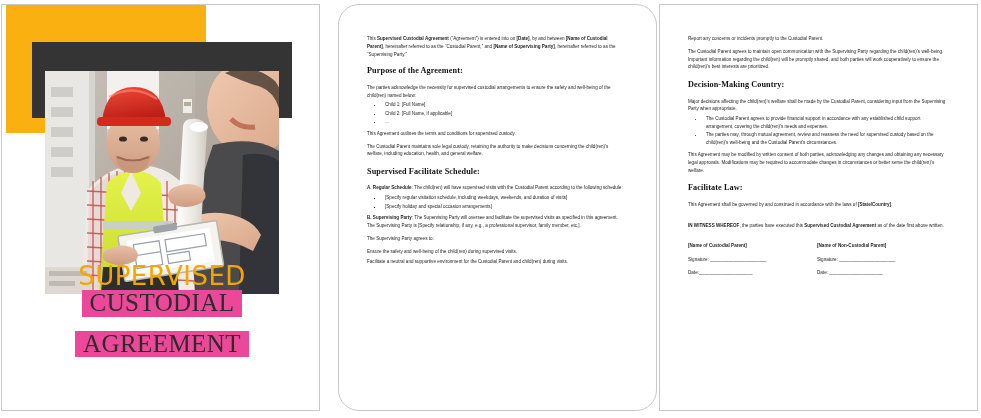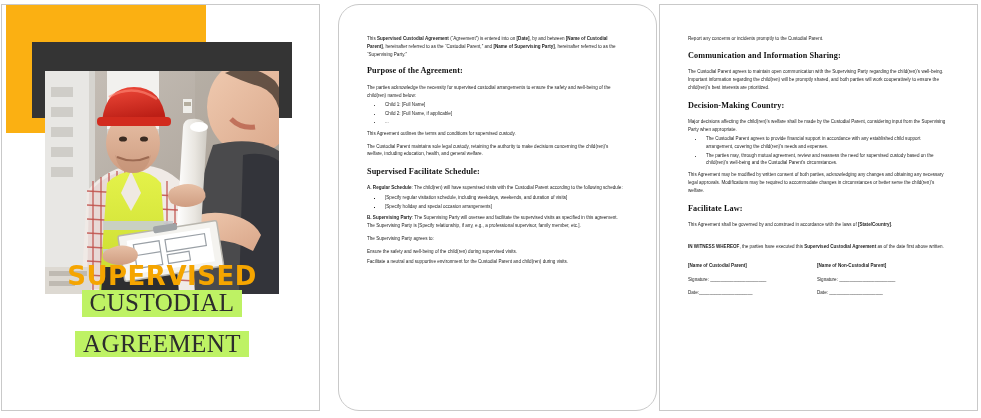--- a/index.html
+++ b/index.html
@@ -64,32 +64,32 @@
 
   .title-wrap {
     position: absolute;
     left: 43px;
     top: 258px;
     width: 234px;
     text-align: center;
   }
   .title-supervised {
     font-family: "DejaVu Sans", sans-serif;
-    font-weight: bold;
+    font-weight: normal;
     font-size: 26px;
     letter-spacing: 0.5px;
     color: #F5A500;
     line-height: 1.05;
     margin: 0;
     position: relative;
     z-index: 3;
   }
   .title-band {
     display: inline-block;
-    background: #bef264;
+    background: #ec4899;
     padding: 0 8px;
   }
   .title-main {
     font-family: "Liberation Serif", serif;
     font-size: 25px;
     color: #2c2c2c;
     line-height: 1.06;
     margin: 0;
     letter-spacing: 0.4px;
   }
@@ -319,21 +319,20 @@
       <p>Facilitate a neutral and supportive environment for the Custodial Parent and child(ren) during visits.</p>
 
     </div>
   </div>
 
   <div class="page" id="page-3">
     <div class="doc-body">
 
       <p>Report any concerns or incidents promptly to the Custodial Parent.</p>
 
-      <h2 class="first">Communication and Information Sharing:</h2>
       <p>The Custodial Parent agrees to maintain open communication with the Supervising Party regarding the child(ren)’s well-being. Important information regarding the child(ren) will be promptly shared, and both parties will work cooperatively to ensure the child(ren)’s best interests are prioritized.</p>
 
       <h2>Decision-Making Country:</h2>
       <p class="tight">Major decisions affecting the child(ren)’s welfare shall be made by the Custodial Parent, considering input from the Supervising Party when appropriate.</p>
       <ul>
         <li>The Custodial Parent agrees to provide financial support in accordance with any established child support arrangement, covering the child(ren)’s needs and expenses.</li>
         <li>The parties may, through mutual agreement, review and reassess the need for supervised custody based on the child(ren)’s well-being and the Custodial Parent’s circumstances.</li>
       </ul>
 
       <p>This Agreement may be modified by written consent of both parties, acknowledging any changes and obtaining any necessary legal approvals. Modifications may be required to accommodate changes in circumstances or better serve the child(ren)’s welfare.</p>

